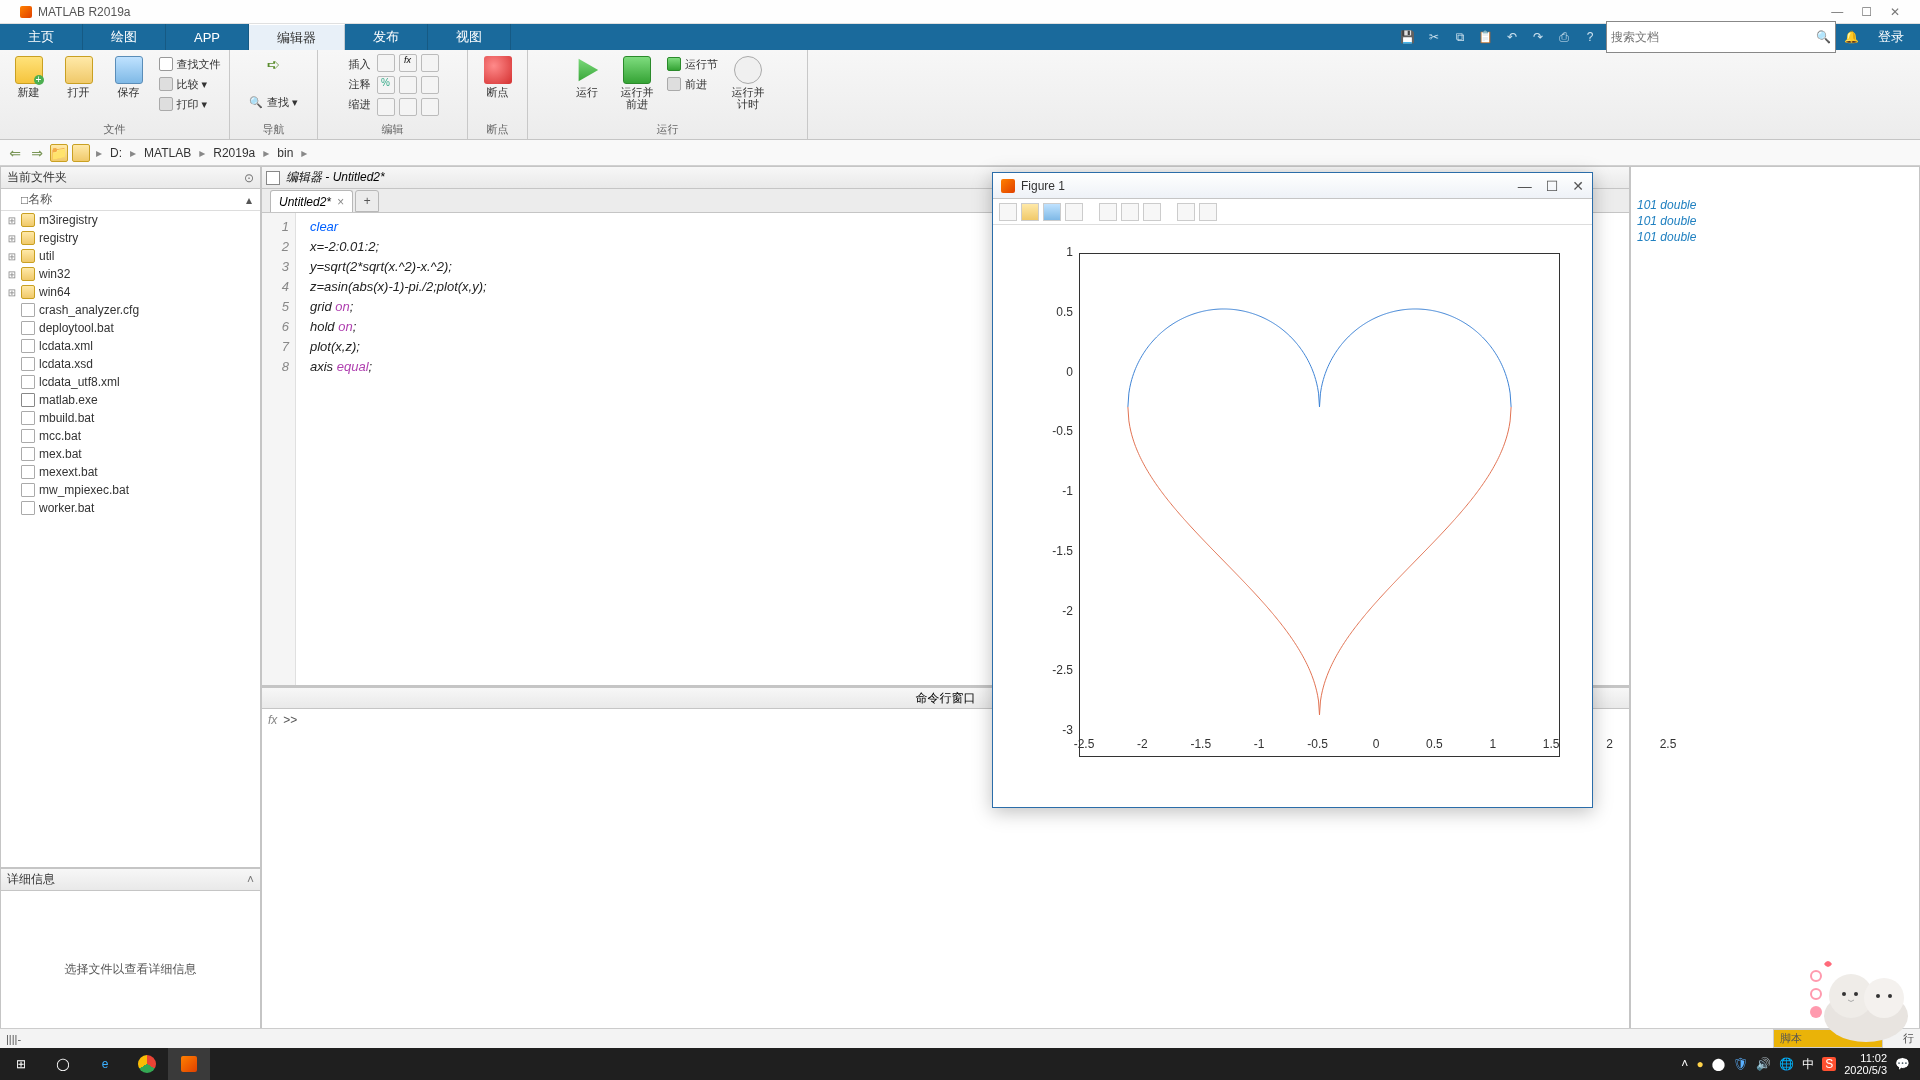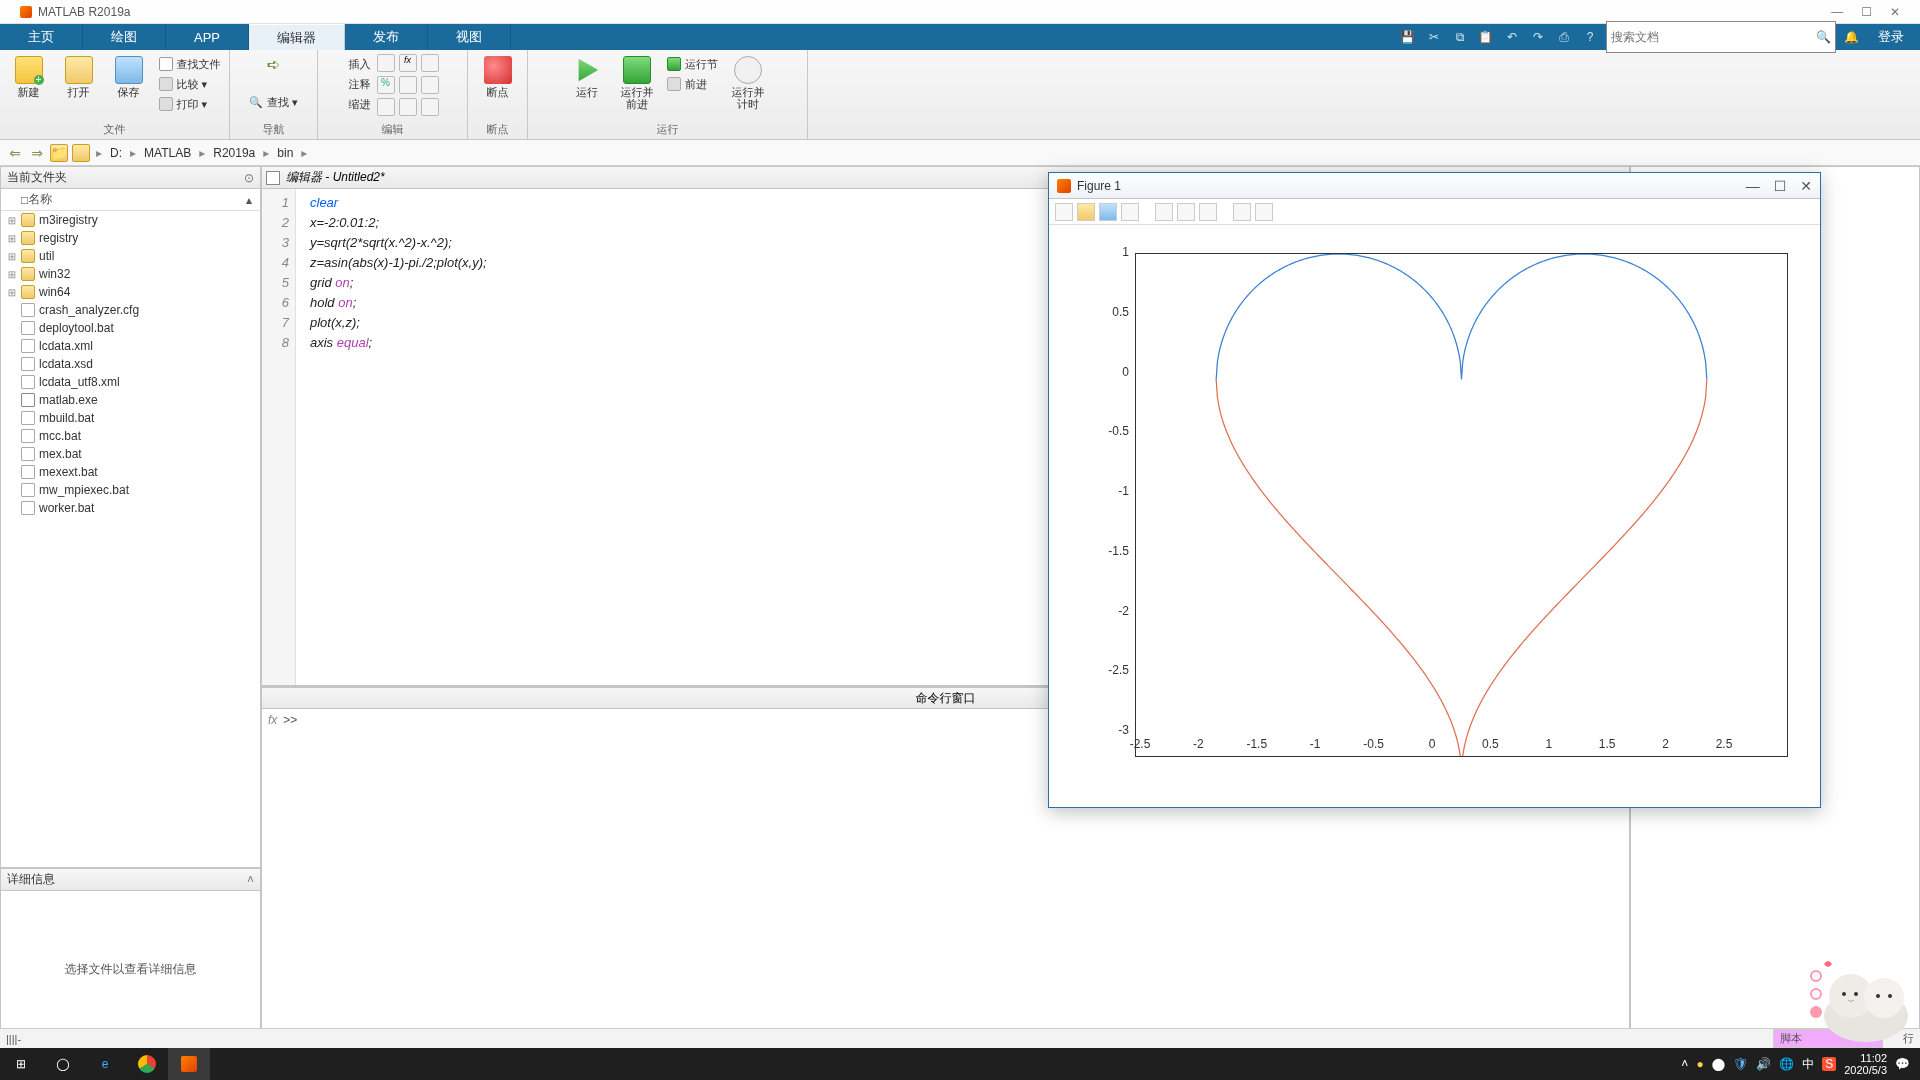--- a/index.html
+++ b/index.html
@@ -67,21 +67,21 @@
   .str{color:#b040b0;} 
   .cmd-header{height:22px;padding:0 6px;display:flex;align-items:center;background:linear-gradient(#f7f7f7,#e9e9e9);border-top:1px solid #c5c5c5;border-bottom:1px solid #c5c5c5;justify-content:center;}
   .cmd-body{flex:1;background:#fff;padding:4px 6px;display:flex;align-items:flex-start;gap:6px;}
   .fx{font-style:italic;color:#888;}
   .prompt{color:#555;}
   .right-col{width:290px;display:flex;flex-direction:column;}
   .workspace-body{flex:1;background:#fff;padding:4px 6px;}
   .wvar{display:flex;gap:10px;font-size:12px;line-height:16px;}
   .wvar .val{color:#2080c0;font-style:italic;}
   
-  .figure-window{position:absolute;left:1048px;top:172px;width:773px;height:636px;background:#fff;border:1px solid #2b6da9;box-shadow:0 4px 18px rgba(0,0,0,.25);display:flex;flex-direction:column;}
+  .figure-window{position:absolute;left:992px;top:172px;width:601px;height:636px;background:#fff;border:1px solid #2b6da9;box-shadow:0 4px 18px rgba(0,0,0,.25);display:flex;flex-direction:column;}
   .figure-title{height:26px;background:linear-gradient(#fff,#eef2f7);border-bottom:1px solid #c5c5c5;display:flex;align-items:center;padding:0 8px;gap:6px;font-size:12px;color:#333;}
   .figure-title .logo2{width:14px;height:14px;background:linear-gradient(135deg,#ff8000,#e04000);border-radius:2px;}
   .figure-title .winbtns{margin-left:auto;display:flex;gap:14px;color:#555;font-size:14px;}
   .figure-menu{height:24px;display:flex;align-items:center;gap:14px;padding:0 10px;border-bottom:1px solid #ddd;font-size:12px;color:#333;}
   .figure-tb{height:26px;display:flex;align-items:center;gap:4px;padding:0 6px;border-bottom:1px solid #ddd;}
   .figure-tb .tico{width:18px;height:18px;border:1px solid #ccc;background:#f7f7f7;cursor:pointer;}
   .plot-area{flex:1;position:relative;background:#fff;}
   .axes{position:absolute;left:86px;top:28px;right:32px;bottom:50px;border:1px solid #333;}
   svg.curves{position:absolute;left:0;top:0;width:100%;height:100%;}
   .tick{position:absolute;font-size:12px;color:#333;}
@@ -374,20 +374,27 @@
       <div class="details-body">选择文件以查看详细信息</div>
     </div>
   </div>
 
   <div class="center-col">
     <div class="panel editor-panel" style="height:520px;flex:none;font-style:italic;">
       <div class="editor-header">
         <div class="edico"></div>
         <span>编辑器 - Untitled2*</span>
       </div>
+      <div class="editor-tabs">
+        <div class="ed-tab">
+            <span>Untitled2*</span>
+            <span class="close">×</span>
+          </div>
+        <div class="ed-tab add">+</div>
+      </div>
       <div class="code-area">
         <div class="gutter" id="gutter">1<br>2<br>3<br>4<br>5<br>6<br>7<br>8<br></div>
         <div class="code" id="code"><span class="kw">clear</span>
 x=-2:0.01:2;
 y=sqrt(2*sqrt(x.^2)-x.^2);
 z=asin(abs(x)-1)-pi./2;plot(x,y);
 grid <span class="str">on</span>;
 hold <span class="str">on</span>;
 plot(x,z);
 axis <span class="str">equal</span>;
@@ -473,21 +480,21 @@
         <div class="tick" style="left: 46px; width: 34px; text-align: right; top: 378.5px;">-2</div>
         <div class="tick" style="left: 46px; width: 34px; text-align: right; top: 438.25px;">-2.5</div>
         <div class="tick" style="left: 46px; width: 34px; text-align: right; top: 498px;">-3</div>
       </div>
   </div>
 </div>
 
 <div class="statusbar">
   <span>||||-</span>
   <div class="right">
-    <span style="border:1px solid #ccc;padding:1px 80px 1px 6px;background:#f0abfc;text-align:center;">脚本</span>
+    <span style="border:1px solid #ccc;padding:1px 80px 1px 6px;background:#eab308;text-align:center;">脚本</span>
     <span>行</span>
   </div>
 </div>
 
 <svg class="mascot" viewBox="0 0 120 98">
   <ellipse cx="70" cy="70" rx="42" ry="26" fill="#e8e4e0"></ellipse>
   <circle cx="55" cy="50" r="22" fill="#efece8"></circle>
   <circle cx="88" cy="52" r="20" fill="#f4f1ee"></circle>
   <circle cx="48" cy="48" r="2" fill="#333"></circle>
     <circle cx="60" cy="48" r="2" fill="#333"></circle>

